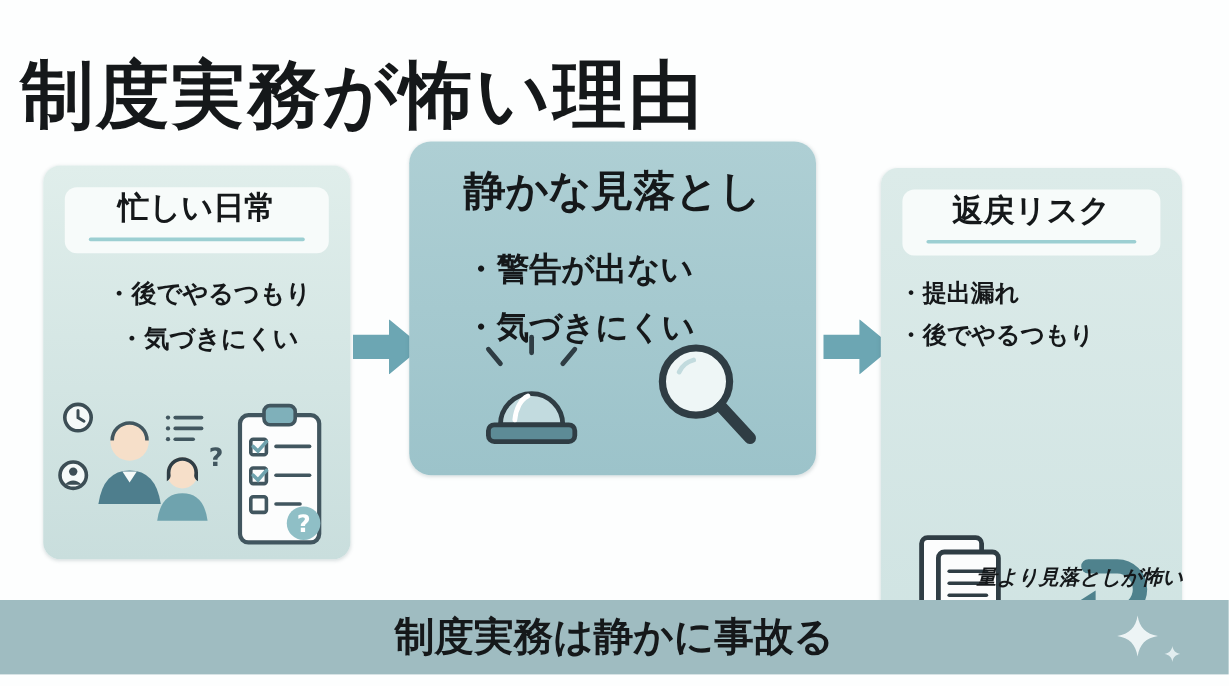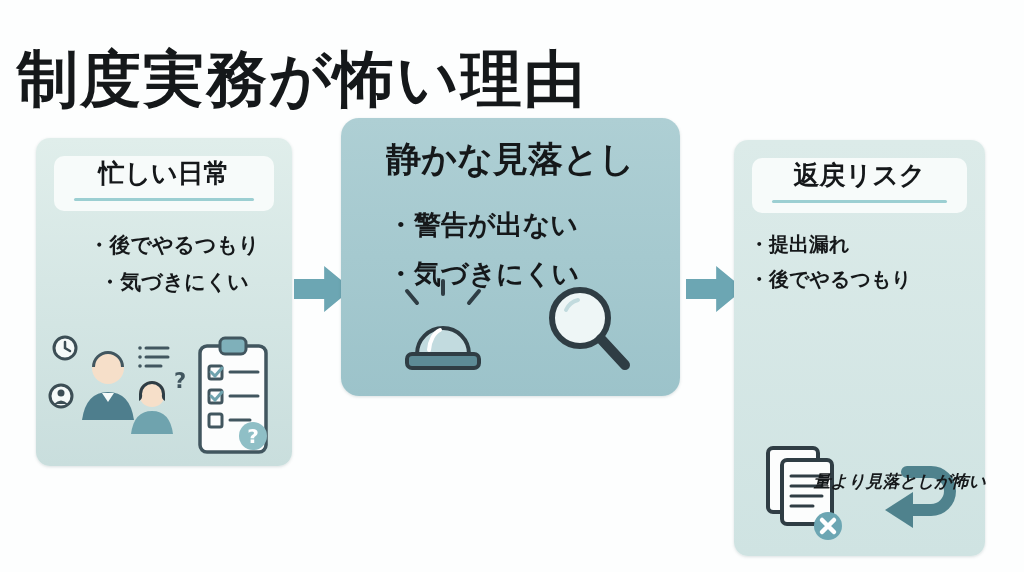--- a/index.html
+++ b/index.html
@@ -172,14 +172,23 @@
       </svg>
       <svg width="84" height="88" viewBox="0 0 84 88">
         <path d="M30 24 H54 A19 19 0 0 1 54 62 H34" fill="none" stroke="#4f828d" stroke-width="12" stroke-linecap="round"></path>
         <polygon points="36,44 8,62 36,80" fill="#4f828d"></polygon>
       </svg>
     </div>
   </section>
 
   <div class="caption">量より見落としが怖い</div>
 
+  <footer class="footer">
+    <span class="footer-text">制度実務は静かに事故る</span>
+    <svg class="sparkle" width="36" height="36" viewBox="0 0 36 36">
+      <path d="M18 1 C19.5 11 25 16.5 35 18 C25 19.5 19.5 25 18 35 C16.5 25 11 19.5 1 18 C11 16.5 16.5 11 18 1 Z" fill="#edf4f5"></path>
+    </svg>
+    <svg class="sparkle-sm" width="14" height="14" viewBox="0 0 36 36">
+      <path d="M18 1 C19.5 11 25 16.5 35 18 C25 19.5 19.5 25 18 35 C16.5 25 11 19.5 1 18 C11 16.5 16.5 11 18 1 Z" fill="#e2edef"></path>
+    </svg>
+  </footer>
 
 </div>
 
 </body></html>

